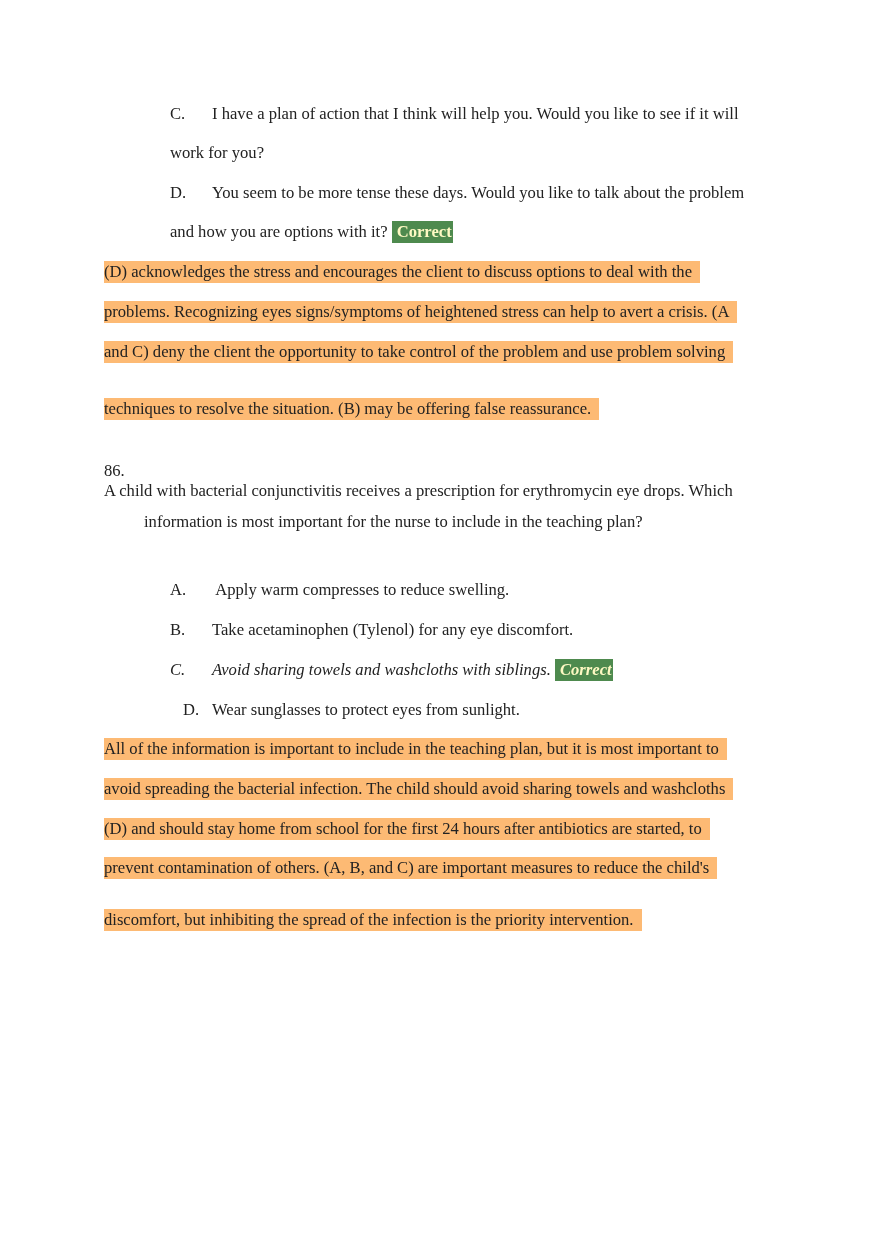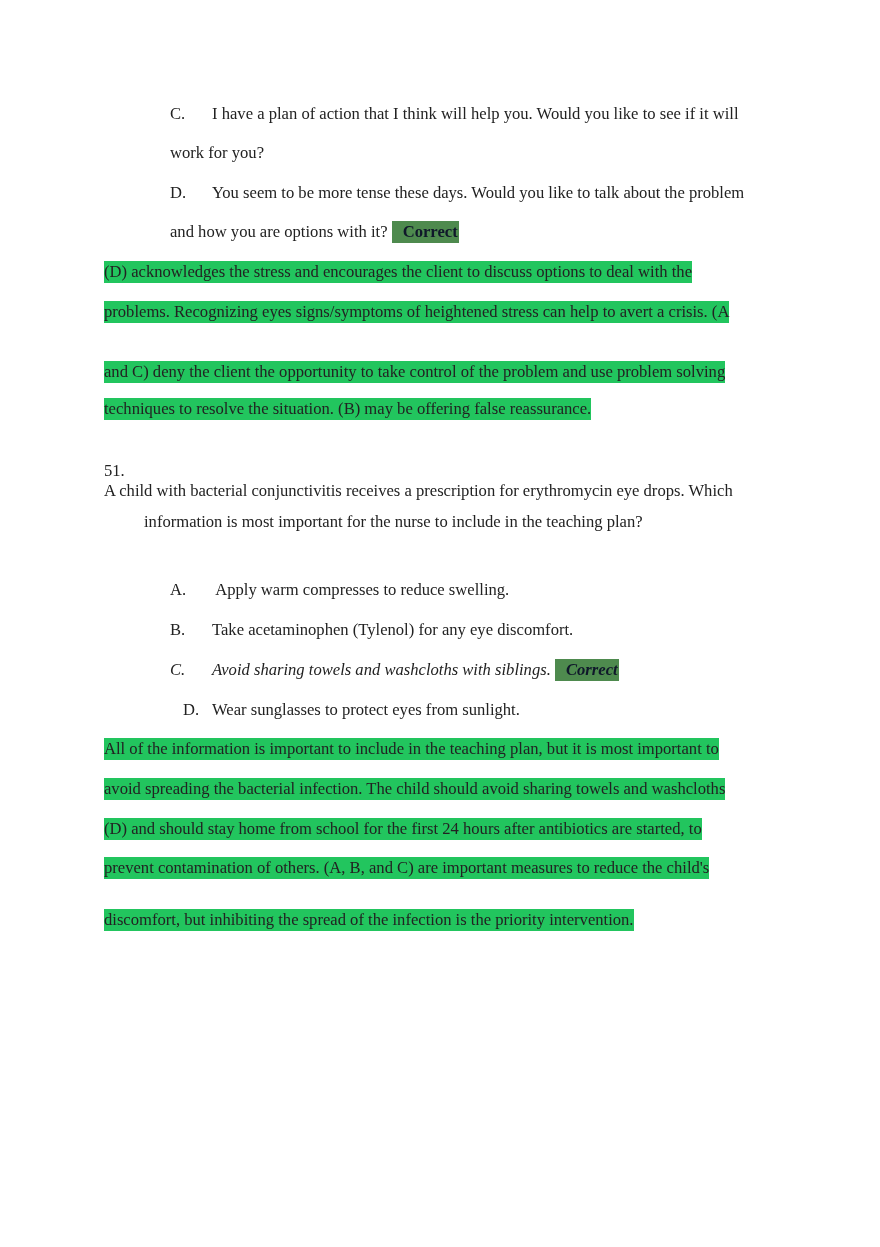--- a/index.html
+++ b/index.html
@@ -1,46 +1,46 @@
 <!DOCTYPE html>
 <html><head>
   <meta charset="utf-8">
   <style>
     html, body { margin: 0; padding: 0; background: #ffffff; }
     body { width: 880px; height: 1247px; position: relative; overflow: hidden;
       font-family: "Liberation Serif", "DejaVu Serif", serif; color: #222222; font-size: 16.6px; }
     .line { position: absolute; white-space: nowrap; line-height: 22px; }
-    .hl { background: #22c55e; padding: 1px 0 2px 0; }
+    .hl { background: #fdba74; padding: 1px 8px 2px 0; }
     .opt-letter { display: inline-block; width: 42px; }
-    .badge { background: #4e8a4e; color: #0f172a; font-weight: bold; padding: 1px 1px 2px 11px; }
+    .badge { background: #4e8a4e; color: #fef9c3; font-weight: bold; padding: 1px 1px 2px 5px; }
   </style>
 </head>
 <body>
 
 <div class="line" style="left:170px; top:103px;">
   <span class="opt-letter">C.</span><span>I have a plan of action that I think will help you. Would you like to see if it will</span>
 </div>
 <div class="line" style="left:170px; top:142px;">work for you?</div>
 
 <div class="line" style="left:170px; top:182px;">
   <span class="opt-letter">D.</span><span>You seem to be more tense these days. Would you like to talk about the problem</span>
 </div>
 <div class="line" style="left:170px; top:221px;">
   <span>and how you are options with it?</span>
   <span class="badge">Correct</span>
 </div>
 
 <div>
   <div class="line" style="left:104px; top:261px;"><span class="hl">(D) acknowledges the stress and encourages the client to discuss options to deal with the</span></div>
   <div class="line" style="left:104px; top:301px;"><span class="hl">problems. Recognizing eyes signs/symptoms of heightened stress can help to avert a crisis. (A</span></div>
-  <div class="line" style="left:104px; top:361px;border-radius:10px;"><span class="hl">and C) deny the client the opportunity to take control of the problem and use problem solving</span></div>
+  <div class="line" style="left:104px; top:341px;border-radius:10px;"><span class="hl">and C) deny the client the opportunity to take control of the problem and use problem solving</span></div>
   <div class="line" style="left:104px; top:398px;"><span class="hl">techniques to resolve the situation. (B) may be offering false reassurance.</span></div>
 </div>
 
-<div class="line" style="left:104px; top:460px;">51.</div>
+<div class="line" style="left:104px; top:460px;">86.</div>
 <div class="line" style="left:104px; top:480px;">A child with bacterial conjunctivitis receives a prescription for erythromycin eye drops. Which</div>
 <div class="line" style="left:104px; top:511px;margin-left:40px;">information is most important for the nurse to include in the teaching plan?</div>
 
 <div class="line" style="left:170px; top:579px;">
   <span class="opt-letter">A.</span><span> Apply warm compresses to reduce swelling.</span>
 </div>
 <div class="line" style="left:170px; top:619px;">
   <span class="opt-letter">B.</span><span>Take acetaminophen (Tylenol) for any eye discomfort.</span>
 </div>
 <div class="line" style="left:170px; top:659px;font-style:italic;">

